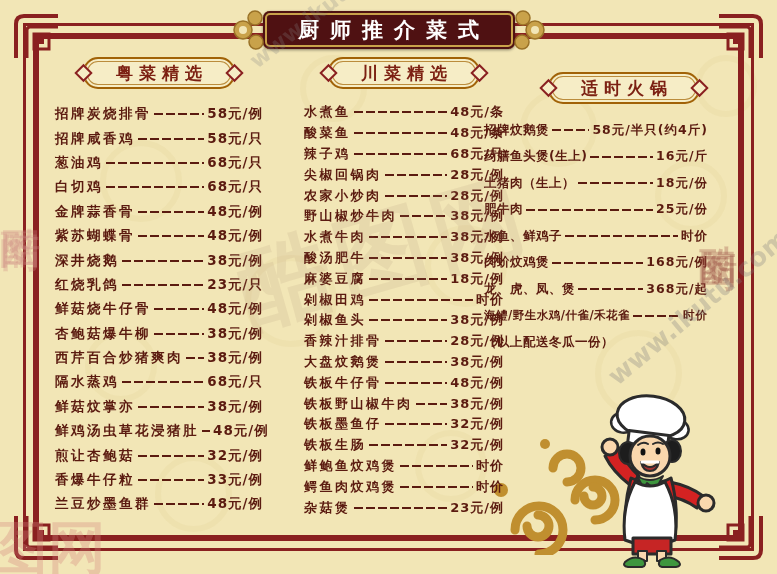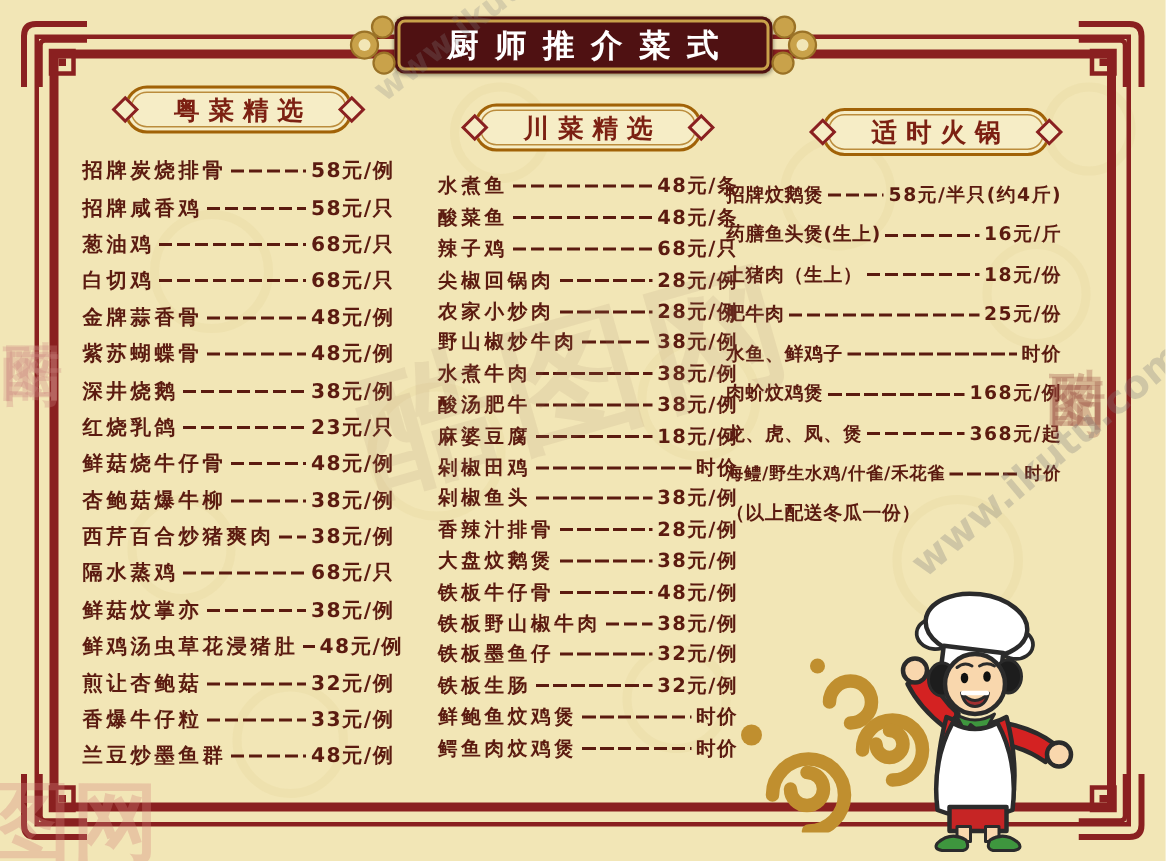--- a/index.html
+++ b/index.html
@@ -25,21 +25,21 @@
           display:flex;align-items:center;justify-content:center;
           box-shadow:inset 0 0 0 2px #4f1112, inset 0 0 0 4px #c9a24a, 0 1px 3px rgba(0,0,0,.45);}
   .banner-text{color:#ffffff;font-size:21px;font-weight:bold;letter-spacing:11px;padding-left:11px;}
   .banner-orn{position:absolute;top:-3px;width:36px;height:44px;}
   .banner-orn.left{left:-32px;}
   .banner-orn.right{right:-32px;transform:scaleX(-1);}
 
   
   .column{position:absolute;top:57px;z-index:4;}
   .col0{left:55px;width:208px;}
-  .col1{left:292px;width:200px;margin-top:12px;}
+  .col1{left:304px;width:200px;}
   .col2{left:484px;width:224px;margin-top:15px;}
   .badge{width:148px;height:28px;margin:0 auto 13px auto;position:relative;
          background:#f6edc6;border:2px solid #a16207;border-radius:15px;
          box-shadow:inset 0 0 0 2px #f6edc6, inset 0 0 0 3px #bb8c3c;
          display:flex;align-items:center;justify-content:center;}
   .col2 .badge{margin:0 8px 13px auto;}
   .badge::before,.badge::after{content:"";position:absolute;top:50%;width:9px;height:9px;
          background:#f6edc6;border:2px solid #8a2020;transform:translateY(-50%) rotate(45deg);}
   .badge::before{left:-8px;}
   .badge::after{right:-8px;}
@@ -333,20 +333,25 @@
         </div>
         <div class="menu-row">
           <span class="dish-name">鲜鲍鱼炆鸡煲</span>
           <span class="leader"></span>
           <span class="dish-price">时价</span>
         </div>
         <div class="menu-row">
           <span class="dish-name">鳄鱼肉炆鸡煲</span>
           <span class="leader"></span>
           <span class="dish-price">时价</span>
+        </div>
+        <div class="menu-row">
+          <span class="dish-name">杂菇煲</span>
+          <span class="leader"></span>
+          <span class="dish-price">23元/例</span>
         </div>
       </div>
   </div>
 
   <div class="column col2">
     <div class="badge">
       <span class="badge-label">适时火锅</span>
     </div>
     <div class="menu-list">
         <div class="menu-row">

